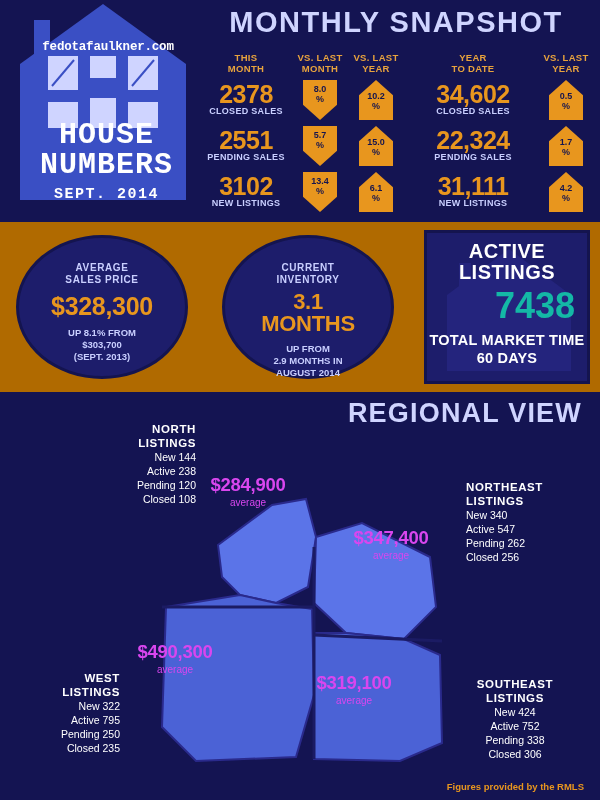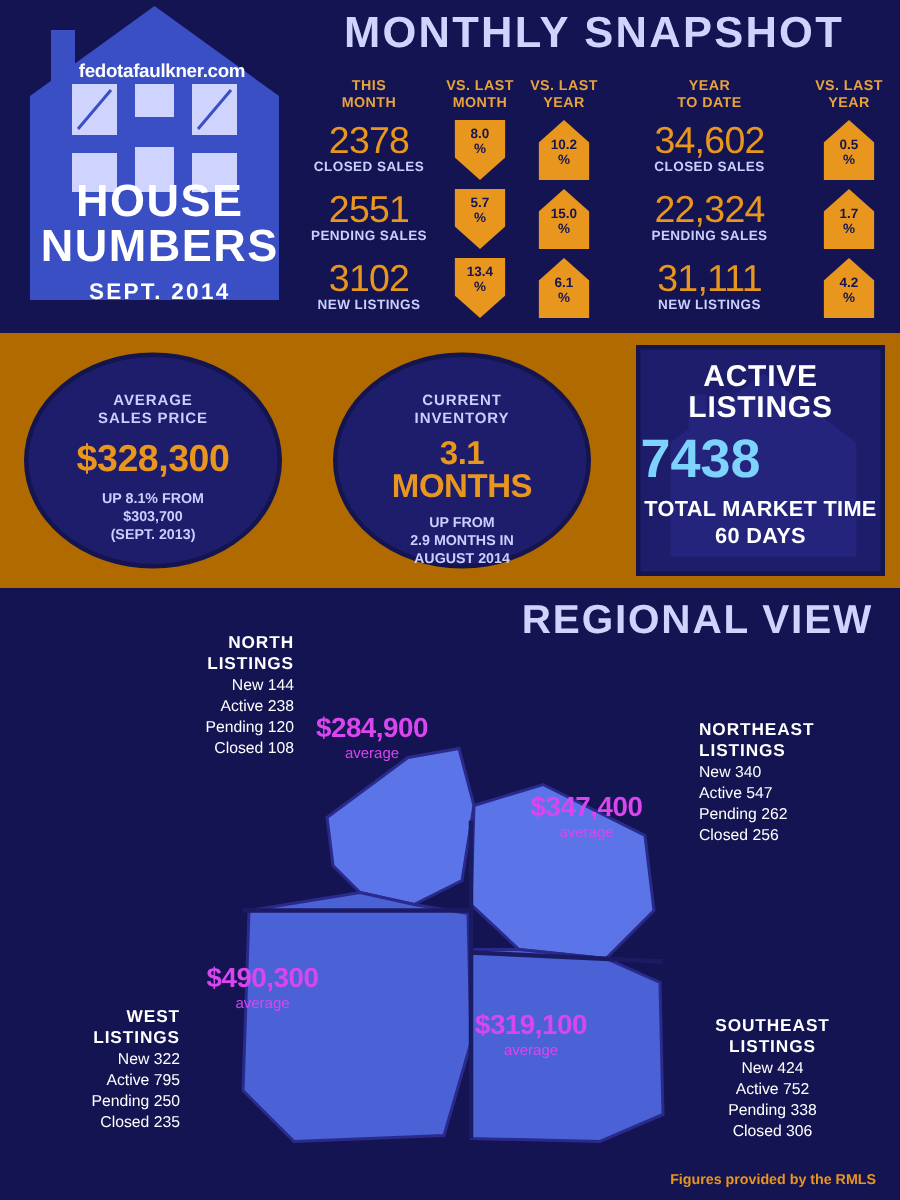--- a/index.html
+++ b/index.html
@@ -27,20 +27,21 @@
     height: 222px;
     background: #141452;
     overflow: hidden;
   }
   .house-logo {
     position: absolute;
     left: 8px;
     top: 0px;
     width: 190px;
     height: 222px;
+    font-family: Liberation Mono, monospace;
   }
   .house-shape {
     position: absolute;
     left: 10px;
     top: 2px;
     width: 170px;
     height: 200px;
   }
   .brand-url {
     position: absolute;
@@ -116,21 +117,21 @@
     text-align: center;
     line-height: 11px;
     letter-spacing: 0.3px;
   }
 
   .metric-row { position: absolute; left: 200px; width: 395px; }
   .big-num {
     position: absolute;
     color: #e8961e;
     font-size: 25px;
-    font-weight: normal;
+    font-weight: bold;
     text-align: center;
     letter-spacing: -0.5px;
   }
   .big-label {
     position: absolute;
     color: #c9cfff;
     font-size: 9px;
     font-weight: bold;
     text-align: center;
     letter-spacing: 0.3px;
@@ -237,22 +238,22 @@
     color: #ffffff;
     font-size: 20px;
     font-weight: bold;
     line-height: 21px;
     letter-spacing: 0.5px;
   }
   .ap-num {
     position: absolute;
     left: 0; top: 52px;
     width: 148px;
-    text-align: left;
-    color: #7dd3fc;
+    text-align: right;
+    color: #14b8a6;
     font-size: 36px;
     font-weight: bold;
     letter-spacing: 0px;
   }
   .ap-sub {
     position: absolute;
     left: 0; top: 98px;
     width: 160px;
     text-align: center;
     color: #ffffff;

